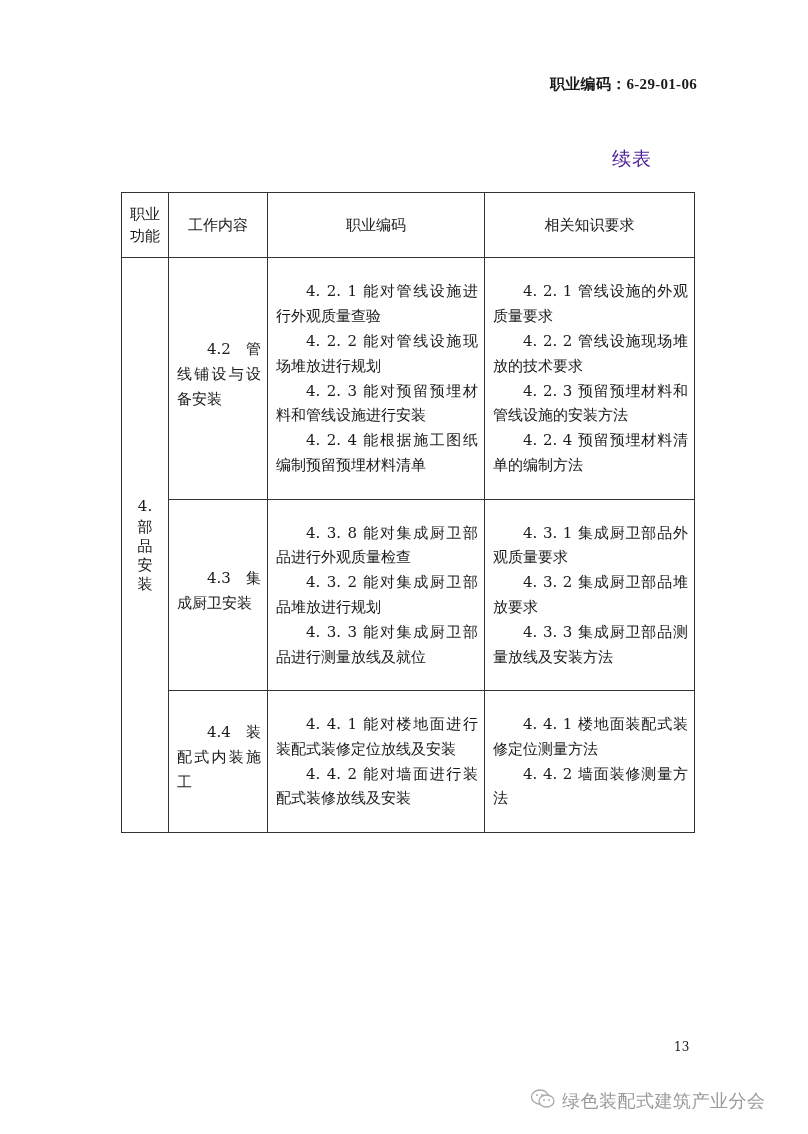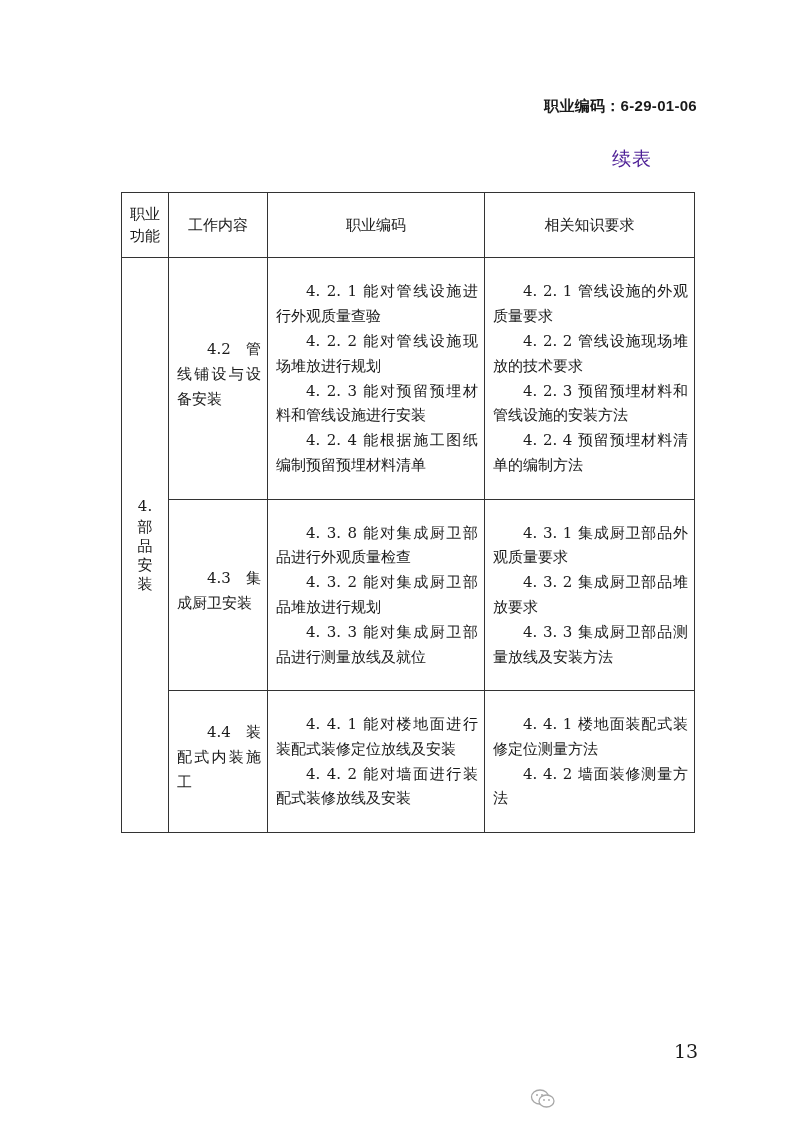--- a/index.html
+++ b/index.html
@@ -1,34 +1,34 @@
 <!DOCTYPE html>
 <html><head>
 <meta charset="utf-8">
 <style>
   html, body { margin:0; padding:0; background:#ffffff; }
   body { width:808px; height:1134px; position:relative; overflow:hidden;
          font-family:"DejaVu Serif","Liberation Serif",serif; color:#1a1a1a; }
-  .code { position:absolute; top:75px; right:111px; font-family:Liberation Sans, sans-serif;
-          font-size:15px; font-weight:bold; color:#1a1a1a; letter-spacing:0.3px;margin-top:22px; }
+  .code { position:absolute; top:75px; right:111px; font-family:Liberation Serif, serif;
+          font-size:15px; font-weight:bold; color:#1a1a1a; letter-spacing:0.3px; }
   .cont { position:absolute; top:146px; left:612px; font-size:19px; color:#4c1d95; letter-spacing:1px;font-family:Liberation Serif, serif; }
   table { position:absolute; left:121px; top:192px; border-collapse:collapse; table-layout:fixed; }
   td, th { border:1.3px solid #333; font-weight:normal; font-size:15px; line-height:24.8px;
            vertical-align:middle; padding:0; }
   th { height:64px; text-align:center; }
   .c1 { width:47px; } .c2 { width:99px; } .c3 { width:217px; } .c4 { width:210px; }
   .hdr1 { line-height:22px; }
   .func { text-align:center; font-size:15px; line-height:19px; }
   .func .num { display:block; margin-bottom:2px; }
   .func .v { display:block; }
   .work { padding:0 6px 8px 8px; text-align:justify; }
   .cell { padding:0 6px 0 8px; }
   .p { display:block; text-indent:2em; text-align:justify; }
   .r1 td { height:233px; } .r2 td { height:182px; } .r3 td { height:133px; }
-  .page { position:absolute; top:1040px; left:674px; font-size:19px; }
+  .page { position:absolute; top:1040px; left:674px; font-size:12px; }
   .wm { position:absolute; top:1088px; left:530px; display:flex; align-items:center; color:#9a9a9a;
         font-family:"DejaVu Sans","Liberation Sans",sans-serif; font-size:18px; letter-spacing:0.5px; }
   .wm svg { margin-right:6px; }
 </style>
 </head>
 <body>
 
 <div class="code">职业编码：6-29-01-06</div>
 <div class="cont">续表</div>
 
@@ -110,13 +110,14 @@
   <span>
     <svg width="26" height="22" viewBox="0 0 26 22">
       <ellipse cx="10" cy="9" rx="8.5" ry="7" fill="none" stroke="#a8a8a8" stroke-width="1.3"></ellipse>
       <ellipse cx="16.5" cy="13" rx="7.5" ry="6" fill="#fff" stroke="#a8a8a8" stroke-width="1.3"></ellipse>
       <circle cx="7" cy="7" r="1" fill="#a8a8a8"></circle>
         <circle cx="12" cy="7" r="1" fill="#a8a8a8"></circle>
       <circle cx="14" cy="12" r="0.9" fill="#a8a8a8"></circle>
         <circle cx="19" cy="12" r="0.9" fill="#a8a8a8"></circle>
     </svg>
   </span>
+  <span>绿色装配式建筑产业分会</span>
 </div>
 
 </body></html>

